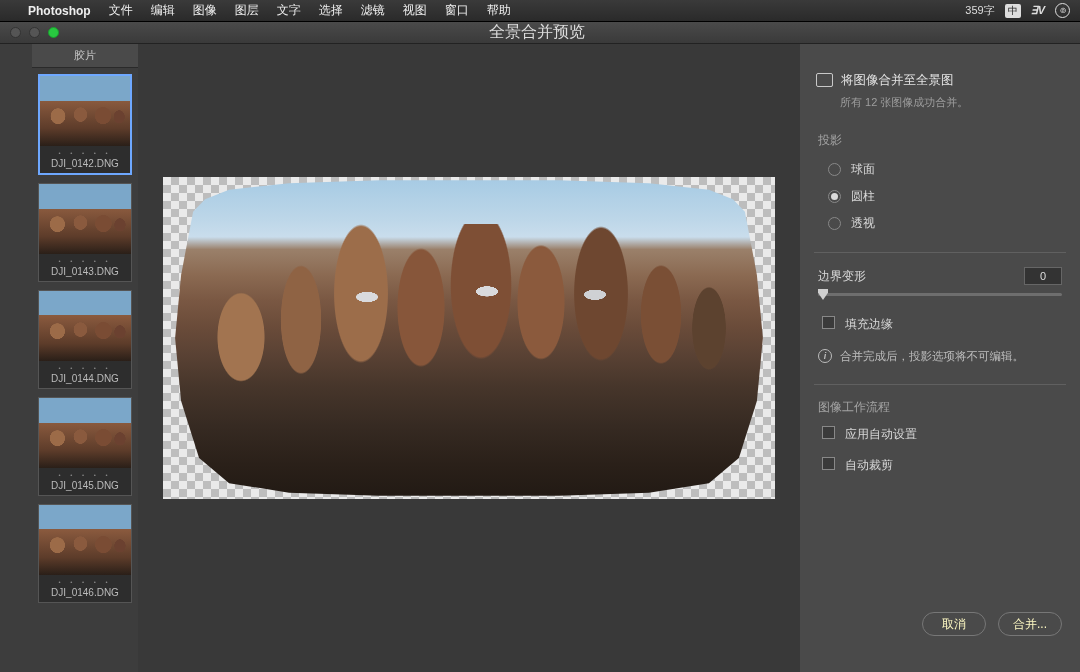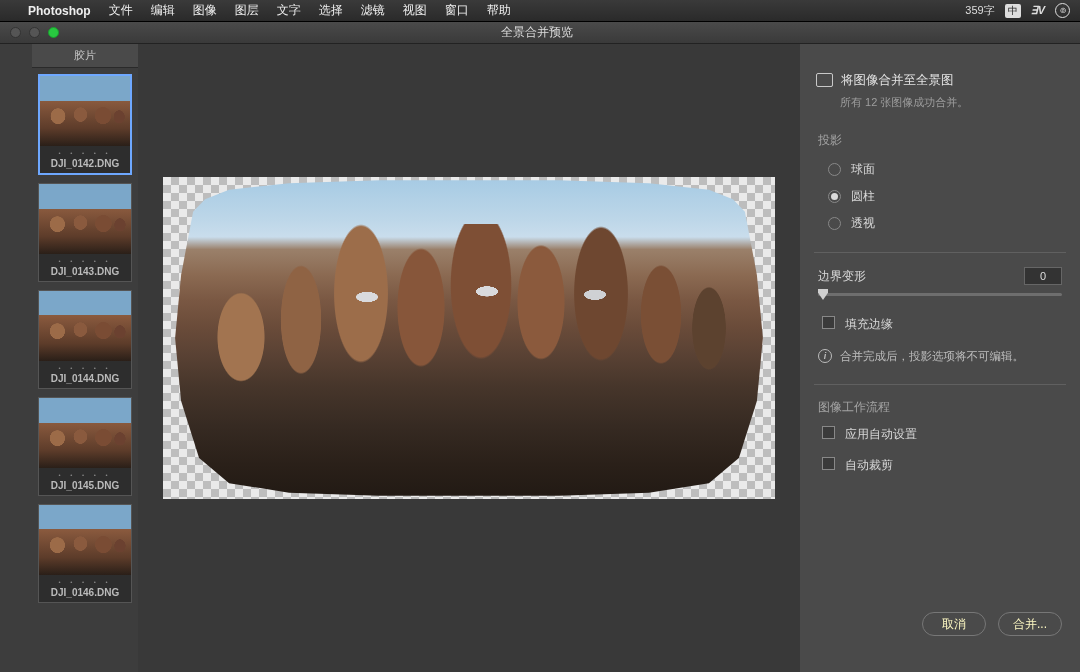--- a/index.html
+++ b/index.html
@@ -18,41 +18,41 @@
 
 
 .titlebar {
   height: 22px; background: linear-gradient(#4a4a4a,#3a3a3a);
   display:flex; align-items:center; position:relative;
   border-bottom:1px solid #222;
 }
 .win-controls { display:flex; gap:8px; padding-left:10px; }
 .win-dot { width:11px; height:11px; border-radius:50%; background:#555; border:1px solid #333; }
 .win-dot.green { background:#28c840; border-color:#1a9e2f; }
-.titlebar .title { position:absolute; left:0; right:6px; text-align:center; font-size:12px; color:#ddd; pointer-events:none; }
+.titlebar .title { position:absolute; left:0; right:6px; text-align:center; font-size:16px; color:#ddd; pointer-events:none; }
 
 
 .app-body { display:flex; height: calc(672px - 22px - 22px); }
 
 
 .filmstrip { width:138px; background:#3d3d3d; display:flex; flex-direction:column;padding-left:32px; }
 .filmstrip-header { height:24px; background:#4a4a4a; font-size:11px; color:#ccc; display:flex; align-items:center; justify-content:center; border-bottom:1px solid #2a2a2a;}
 .film-scroll { flex:1; overflow:hidden; padding:6px; display:flex; flex-direction:column; gap:8px;}
 .thumb { background:#2d2d2d; border:1px solid #555; display:flex; flex-direction:column; align-items:center; padding-bottom:4px;}
 .thumb.selected { border:2px solid #6ea8ff; }
 .thumb-img { width:100%; height:70px; background:linear-gradient(to bottom,#7ba7c9 0%,#7ba7c9 35%,#8a5a3e 35%,#5d3c2a 75%,#2a1f18 100%); position:relative; overflow:hidden;}
 .thumb-img::after{ content:""; position:absolute; left:0; right:0; top:30%; height:45%;
   background:
    radial-gradient(ellipse 20% 60% at 20% 60%, #9c6b48 40%, transparent 42%),
    radial-gradient(ellipse 18% 55% at 45% 55%, #8a5a3e 40%, transparent 42%),
    radial-gradient(ellipse 22% 65% at 70% 58%, #7a4c34 40%, transparent 42%),
    radial-gradient(ellipse 15% 50% at 88% 62%, #6b4130 40%, transparent 42%);
 }
 .dots { font-size:6px; letter-spacing:4px; color:#888; padding:4px 0 2px; }
-.thumb-label { font-size:10px; color:#bbb;font-weight:bold; }
+.thumb-label { font-size:10px; color:#bbb; }
 
 
 .preview-area { flex:1; background:#393939; display:flex; align-items:center; justify-content:center; position:relative; }
 .canvas {
   width:612px; height:322px; position:relative;
   background-image:
     linear-gradient(45deg,#bdbdbd 25%,transparent 25%),
     linear-gradient(-45deg,#bdbdbd 25%,transparent 25%),
     linear-gradient(45deg,transparent 75%,#bdbdbd 75%),
     linear-gradient(-45deg,transparent 75%,#bdbdbd 75%);

